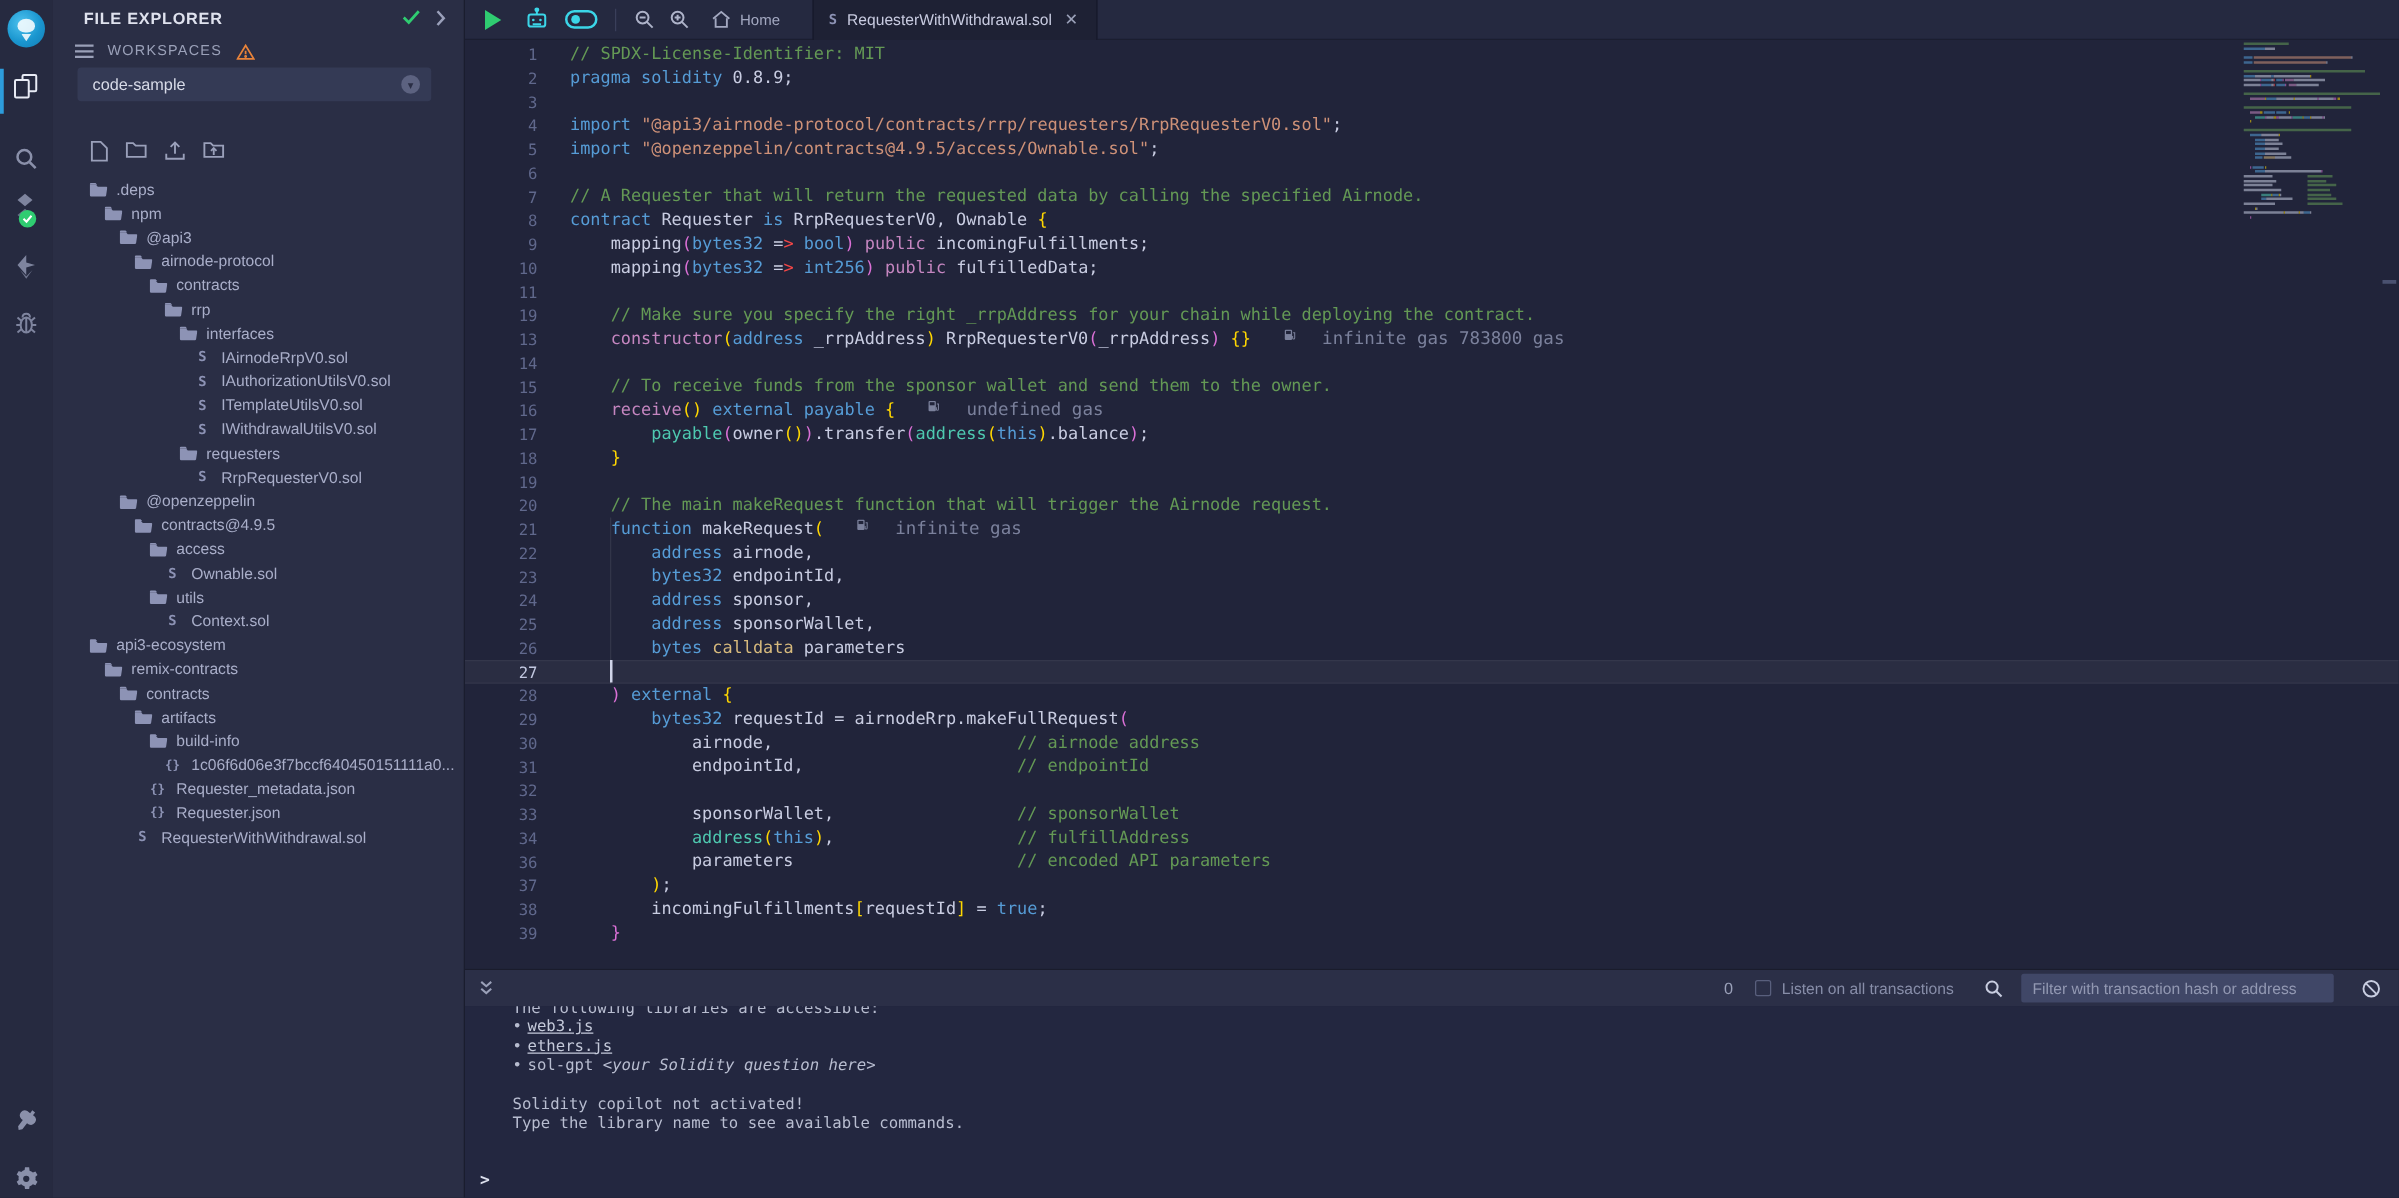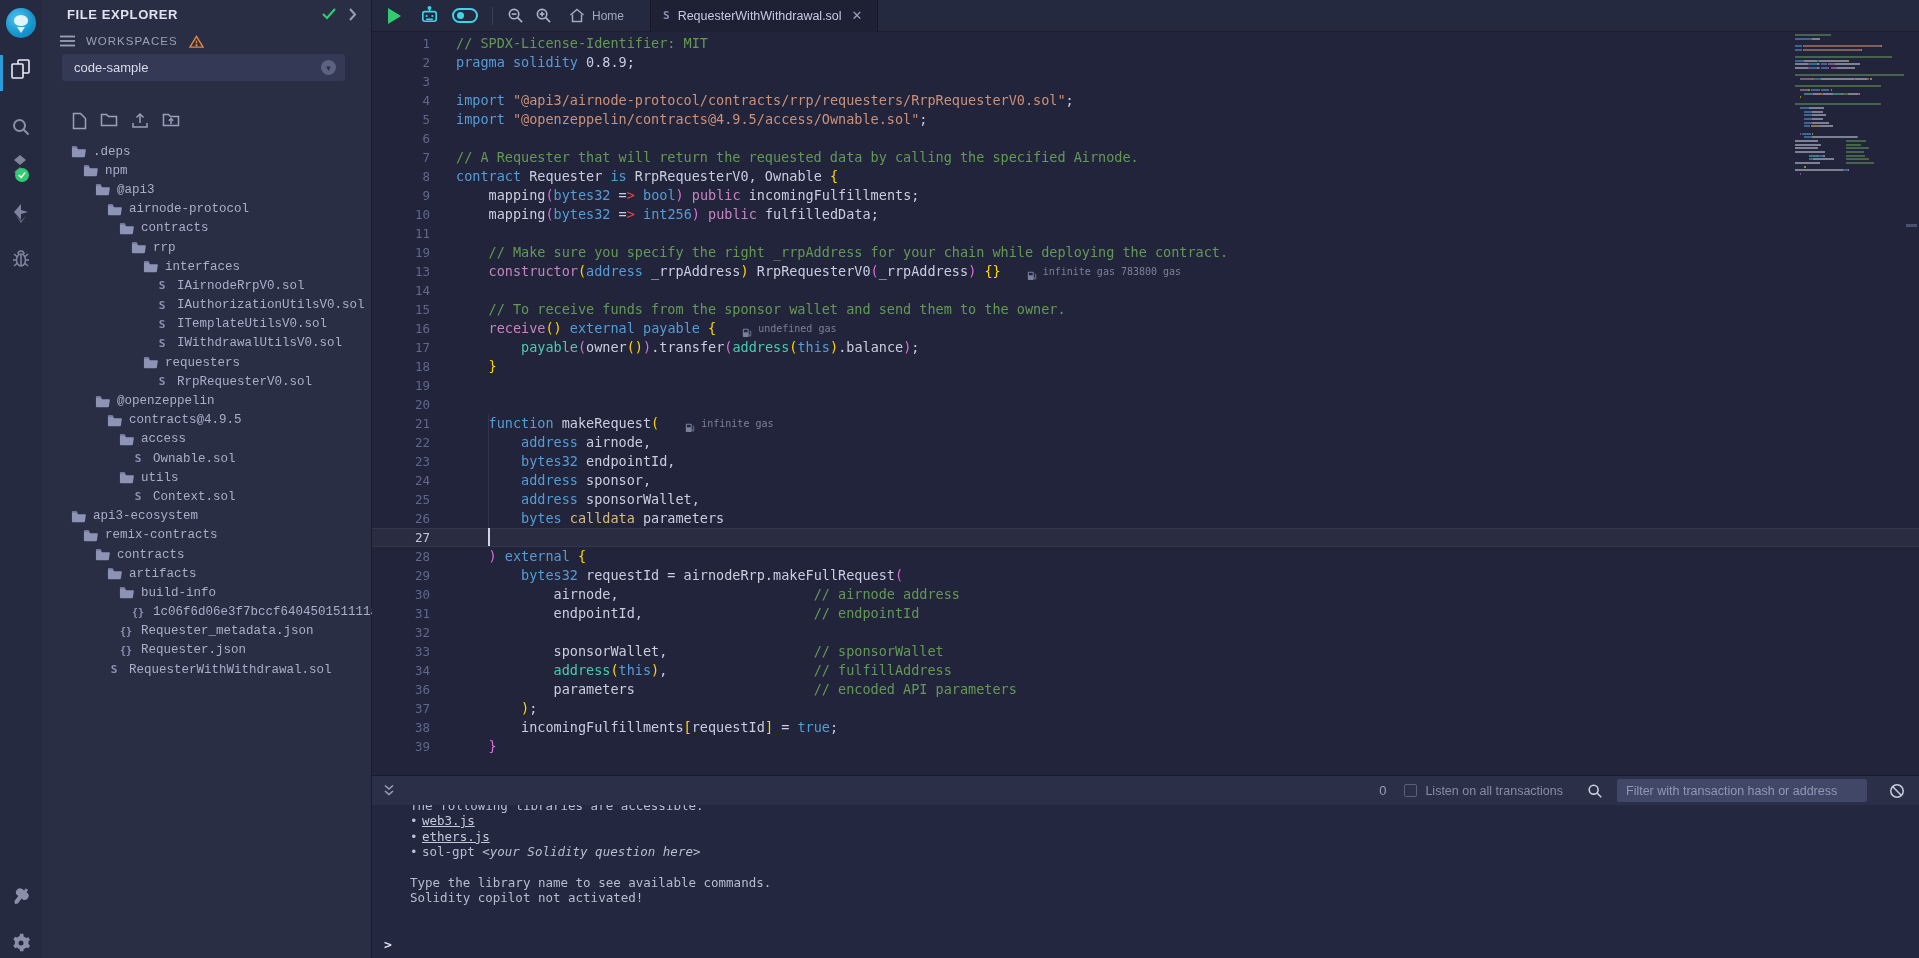--- a/index.html
+++ b/index.html
@@ -24,21 +24,21 @@
   .ws-row { position:absolute; top:31px; left:18px; right:14px; height:20px; display:flex; align-items:center; gap:11px; }
   .ws-label { font-size:11.5px; letter-spacing:1px; color:#9aa0b8; }
   .ws-select { position:absolute; top:54px; left:20px; width:283px; height:27px; background:#343a55; border-radius:3px; display:flex; align-items:center; cursor:pointer; }
   .ws-select-text { margin-left:12px; font-size:13px; color:#d8dbe8; }
   .ws-select-icon { position:absolute; right:9px; width:15px; height:15px; border-radius:50%; background:#5c6280; display:flex; align-items:center; justify-content:center; color:#2a2e45; font-size:9px; }
   .file-actions { position:absolute; top:112px; left:30px; display:flex; gap:13px; }
   .file-actions .fa { cursor:pointer; }
   .tree { position:absolute; top:142px; left:0; right:0; }
   .tree-row { height:19.2px; display:flex; align-items:center; cursor:pointer; white-space:nowrap; }
   .tree-ico { width:16px; display:inline-flex; justify-content:center; margin-right:7px; flex:0 0 16px; }
-  .tree-label { font-size:12.5px; color:#a9aec9;font-family:Liberation Mono, monospace; }
+  .tree-label { font-size:12.5px; color:#a9aec9; }
   .json-glyph { font-family:"DejaVu Sans Mono", monospace; font-size:10px; color:#8d93b5; font-weight:bold; }
   .sol-glyph { font-family:"DejaVu Sans Mono", monospace; font-size:11px; color:#8d93b5; font-weight:bold; }
 
   
   .main { position:absolute; left:372px; top:0; right:0; height:958px; background:#21243a; }
   .tabbar { position:absolute; top:0; left:0; right:0; height:32px; background:#252940; border-bottom:1px solid #1b1e30; display:flex; align-items:center; }
   .tb-btn { height:32px; display:flex; align-items:center; justify-content:center; cursor:pointer; }
   .tb-sep { width:1px; height:18px; background:#3a3f5a; margin:0 8px; }
   .play-tri { width:0; height:0; border-left:13px solid #2fcc71; border-top:8px solid transparent; border-bottom:8px solid transparent; }
   .toggle-pill { width:26px; height:15px; border:2px solid #3bd6e8; border-radius:9px; display:flex; align-items:center; padding-left:3px; }
@@ -52,21 +52,21 @@
   .editor { position:absolute; top:32px; left:0; right:0; height:743px; overflow:hidden; }
   .code-area { position:absolute; top:2px; left:0; right:0; font-family:"DejaVu Sans Mono", monospace; font-size:13.5px; line-height:19px; }
   .code-line { position:relative; height:19px; white-space:pre; display:flex; }
   .ln { width:58px; flex:0 0 58px; text-align:right; color:#60688c; font-size:12.5px; user-select:none; }
   .lc { padding-left:26px; }
   .code-line.cur { background:rgba(255,255,255,.045); box-shadow:inset 0 1px 0 rgba(255,255,255,.05), inset 0 -1px 0 rgba(255,255,255,.05); }
   .code-line.cur .ln { color:#c2c8e0; }
   .tk-def{color:#c9cde2} .tk-com{color:#649955} .tk-kw{color:#569cd6} .tk-mag{color:#c586c0}
   .tk-teal{color:#4ec9b0} .tk-str{color:#ce9178} .tk-gold{color:#ffd700} .tk-pur{color:#da70d6}
   .tk-red{color:#f44747} .tk-gkw{color:#d7ba7d}
-  .gas-widget { display:inline-flex; align-items:flex-end; gap:6px; margin-left:26px; color:#7b819c; font-size:10px; }
+  .gas-widget { display:inline-flex; align-items:flex-start; gap:21px; margin-left:26px; color:#7b819c; font-size:14px; }
   .indent-guide { position:absolute; left:116px; top:382px; width:1px; height:133px; background:rgba(255,255,255,.08); }
   .caret { position:absolute; left:116px; top:496px; width:2px; height:18px; background:#d0d4e8; }
   .minimap { position:absolute; top:2px; right:14px; width:110px; }
   .mm-row { display:flex; height:2px; margin-bottom:1.66px; }
   .mm-row span { height:2px; opacity:.55; }
   .scroll-notch { position:absolute; right:2px; top:192px; width:11px; height:3px; background:#4a5170; }
 
   
   .termbar { position:absolute; top:775px; left:0; right:0; height:30px; background:#2b2f47; border-top:1px solid #1a1c2c; display:flex; align-items:center; }
   .termbar-right { margin-left:auto; display:flex; align-items:center; padding-right:14px; }
@@ -507,21 +507,21 @@
         <div class="code-line"><span class="ln">14</span><span class="lc"></span></div>
         <div class="code-line"><span class="ln">15</span><span class="lc"><span class="tk-com">    // To receive funds from the sponsor wallet and send them to the owner.</span></span></div>
         <div class="code-line"><span class="ln">16</span><span class="lc"><span class="tk-def">    </span><span class="tk-mag">receive</span><span class="tk-gold">()</span><span class="tk-def"> </span><span class="tk-kw">external</span><span class="tk-def"> </span><span class="tk-kw">payable</span><span class="tk-def"> </span><span class="tk-gold">{</span></span><span class="gas-widget"><svg width="10" height="11" viewBox="0 0 12 13" fill="#7b819c">
               <rect x="1" y="2" width="7" height="10" rx="1"></rect>
               <rect x="2.2" y="3.2" width="4.6" height="3" fill="#21243a"></rect>
               <path d="M9 5h1.5v5a1 1 0 0 1-2 0V8" stroke="#7b819c" stroke-width="1" fill="none"></path>
             </svg><span>undefined gas</span></span></div>
         <div class="code-line"><span class="ln">17</span><span class="lc"><span class="tk-def">        </span><span class="tk-teal">payable</span><span class="tk-pur">(</span><span class="tk-def">owner</span><span class="tk-gold">()</span><span class="tk-pur">)</span><span class="tk-def">.transfer</span><span class="tk-pur">(</span><span class="tk-teal">address</span><span class="tk-gold">(</span><span class="tk-kw">this</span><span class="tk-gold">)</span><span class="tk-def">.balance</span><span class="tk-pur">)</span><span class="tk-def">;</span></span></div>
         <div class="code-line"><span class="ln">18</span><span class="lc"><span class="tk-def">    </span><span class="tk-gold">}</span></span></div>
         <div class="code-line"><span class="ln">19</span><span class="lc"></span></div>
-        <div class="code-line"><span class="ln">20</span></div>
+        <div class="code-line"><span class="ln">20</span><span class="lc"><span class="tk-com">    // The main makeRequest function that will trigger the Airnode request.</span></span></div>
         <div class="code-line"><span class="ln">21</span><span class="lc"><span class="tk-def">    </span><span class="tk-kw">function</span><span class="tk-def"> makeRequest</span><span class="tk-gold">(</span></span><span class="gas-widget"><svg width="10" height="11" viewBox="0 0 12 13" fill="#7b819c">
               <rect x="1" y="2" width="7" height="10" rx="1"></rect>
               <rect x="2.2" y="3.2" width="4.6" height="3" fill="#21243a"></rect>
               <path d="M9 5h1.5v5a1 1 0 0 1-2 0V8" stroke="#7b819c" stroke-width="1" fill="none"></path>
             </svg><span>infinite gas</span></span></div>
         <div class="code-line"><span class="ln">22</span><span class="lc"><span class="tk-def">        </span><span class="tk-kw">address</span><span class="tk-def"> airnode,</span></span></div>
         <div class="code-line"><span class="ln">23</span><span class="lc"><span class="tk-def">        </span><span class="tk-kw">bytes32</span><span class="tk-def"> endpointId,</span></span></div>
         <div class="code-line"><span class="ln">24</span><span class="lc"><span class="tk-def">        </span><span class="tk-kw">address</span><span class="tk-def"> sponsor,</span></span></div>
         <div class="code-line"><span class="ln">25</span><span class="lc"><span class="tk-def">        </span><span class="tk-kw">address</span><span class="tk-def"> sponsorWallet,</span></span></div>
         <div class="code-line"><span class="ln">26</span><span class="lc"><span class="tk-def">        </span><span class="tk-kw">bytes</span><span class="tk-def"> </span><span class="tk-gkw">calldata</span><span class="tk-def"> parameters</span></span></div>
@@ -795,18 +795,18 @@
     </div>
   </div>
 
   <div class="termbody">
     <div class="term-lines" id="termlines">
         <div class="term-line">The following libraries are accessible:</div>
         <div class="term-line"><span class="bullet">•</span><a>web3.js</a></div>
         <div class="term-line"><span class="bullet">•</span><a>ethers.js</a></div>
         <div class="term-line"><span class="bullet">•</span><span>sol-gpt </span><span class="it">&lt;your Solidity question here&gt;</span></div>
         <div class="term-line blank"></div>
+        <div class="term-line">Solidity copilot not activated!</div>
         <div class="term-line">Type the library name to see available commands.</div>
-        <div class="term-line">Solidity copilot not activated!</div>
       </div>
     <div class="prompt">&gt;</div>
   </div>
 </div>
 
 </body></html>

